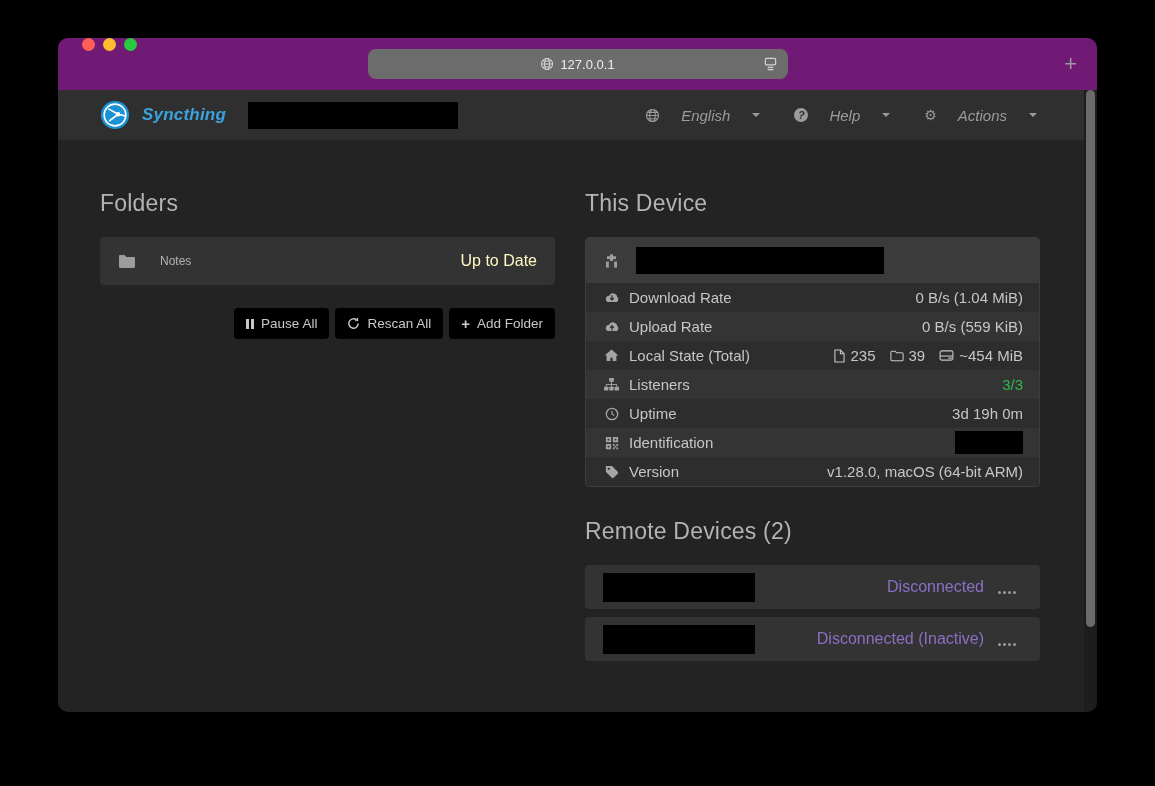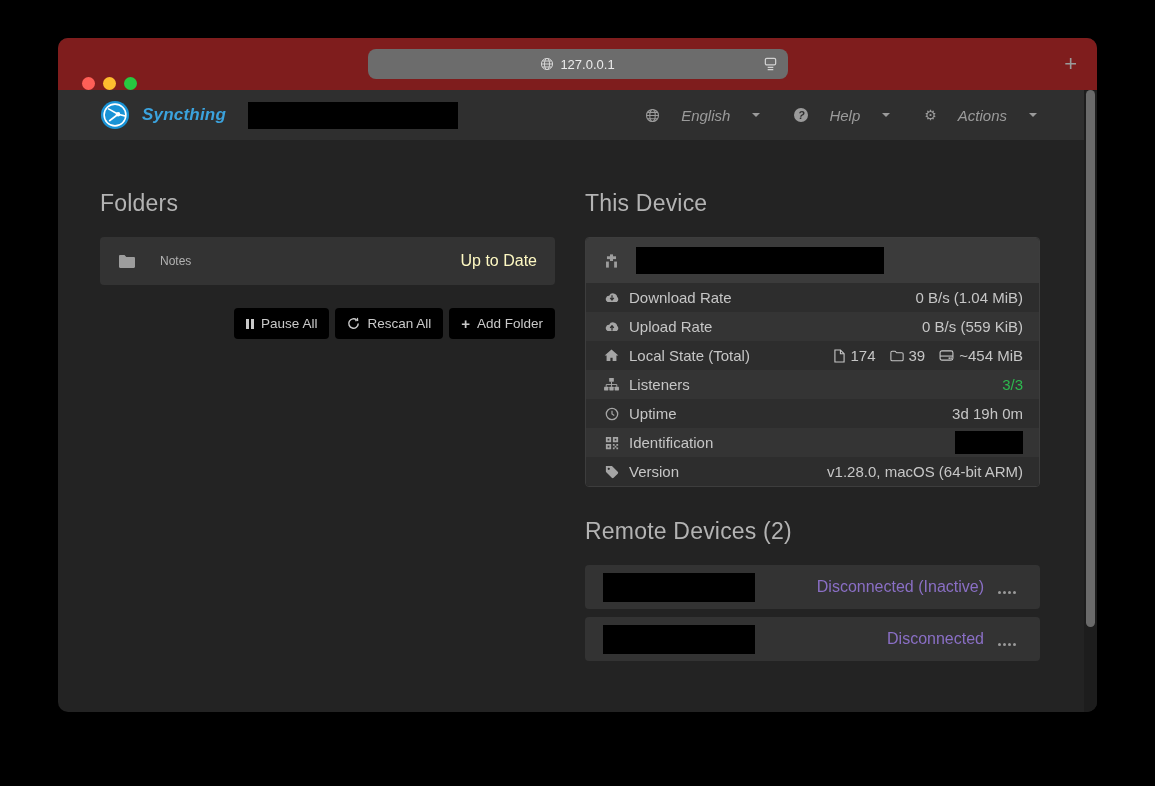--- a/index.html
+++ b/index.html
@@ -3,21 +3,21 @@
 <meta charset="utf-8">
 <style>
   * { margin:0; padding:0; box-sizing:border-box; }
   html,body { width:1155px; height:786px; background:#000; font-family:"Liberation Sans", sans-serif; overflow:hidden; }
 
   .window { position:absolute; left:58px; top:38px; width:1039px; height:674px;
             background:#232323; border-radius:10px; overflow:hidden;
             box-shadow:0 18px 50px rgba(0,0,0,.7); }
 
   
-  .titlebar { position:relative; height:52px; background:#7f1d1d; display:flex; align-items:flex-end; }
+  .titlebar { position:relative; height:52px; background:#701a75; display:flex; align-items:flex-start; }
   .lights { display:flex; gap:8px; margin-left:24px; }
   .light { width:13px; height:13px; border-radius:50%; }
   .light.red{ background:#ff5f57; } .light.yellow{ background:#febc2e; } .light.green{ background:#28c840; }
 
   .urlbar { position:absolute; left:50%; top:11px; transform:translateX(-50%);
             width:420px; height:30px; background:#6c6c6c; border-radius:8px;
             display:flex; align-items:center; justify-content:center; }
   .urlbar .center { display:flex; align-items:center; gap:6px; color:#ebebeb; font-size:13px; font-weight:500; }
   .urlbar .globe { color:#d8d8d8; display:inline-flex; }
   .reader-ico { position:absolute; right:10px; top:8px; color:#d2d2d2; display:inline-flex; }
@@ -246,21 +246,21 @@
           </span>
           <span class="r-label">Local State (Total)</span>
           <span class="ls-wrap">
             <span class="ls-group">
               <span>
                 <svg width="11" height="14" viewBox="0 0 12 15" fill="none" stroke="currentColor" stroke-width="1.2">
                     <path d="M1 1h6l4 4v9H1z"></path>
                     <path d="M7 1v4h4"></path>
                   </svg>
               </span>
-              <span>174</span>
+              <span>235</span>
             </span>
             <span class="ls-group">
               <span>
                 <svg width="14" height="12" viewBox="0 0 16 13" fill="none" stroke="currentColor" stroke-width="1.2">
                     <path d="M1 2.5C1 1.7 1.7 1 2.5 1h3.4l1.6 1.8h6c.8 0 1.5.7 1.5 1.5v6.2c0 .8-.7 1.5-1.5 1.5h-11C1.7 12 1 11.3 1 10.5z"></path>
                   </svg>
               </span>
               <span>39</span>
             </span>
             <span class="ls-group">
@@ -324,32 +324,32 @@
           </span>
           <span class="r-label">Version</span>
           <span class="r-value">v1.28.0, macOS (64-bit ARM)</span>
         </div>
       </div>
 
       <h2 class="sec" style="margin-top:31px;">Remote Devices (2)</h2>
 
       <div class="remote-row">
         <div class="remote-redact"></div>
-        <span class="remote-status">Disconnected (Inactive)</span>
+        <span class="remote-status">Disconnected</span>
         <span class="dots">
             <i></i>
             <i></i>
             <i></i>
             <i></i>
           </span>
       </div>
 
       <div class="remote-row">
         <div class="remote-redact"></div>
-        <span class="remote-status">Disconnected</span>
+        <span class="remote-status">Disconnected (Inactive)</span>
         <span class="dots">
             <i></i>
             <i></i>
             <i></i>
             <i></i>
           </span>
       </div>
     </div>
   </div>
 

